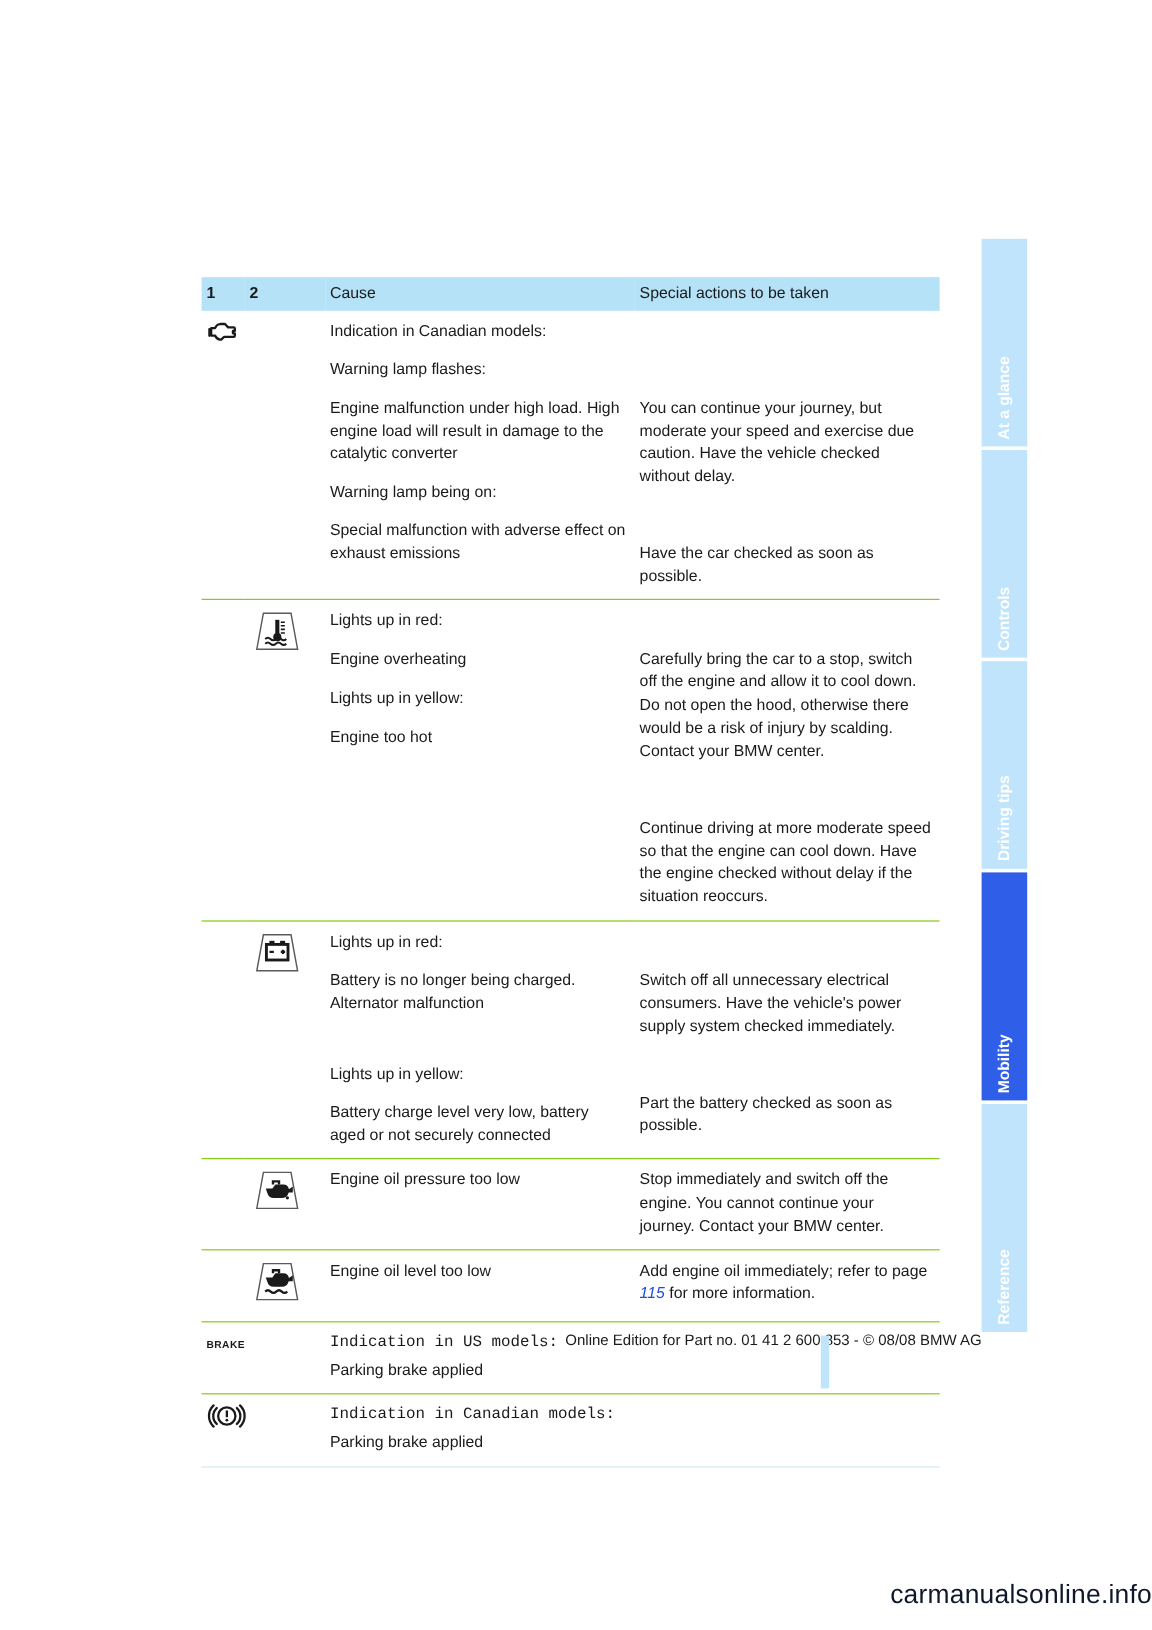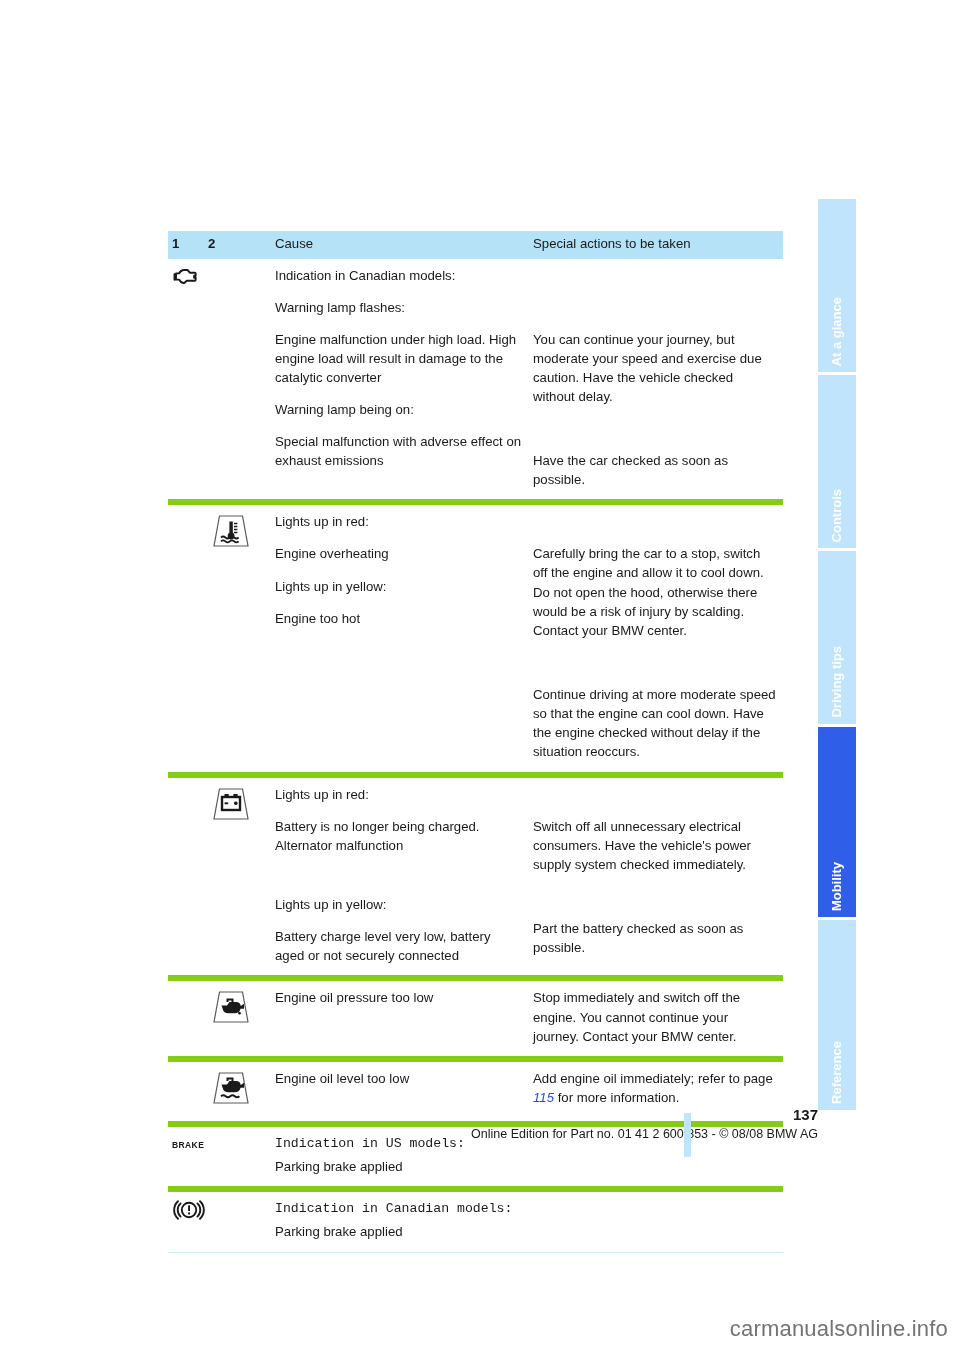--- a/index.html
+++ b/index.html
@@ -79,21 +79,21 @@
     padding: 5px 4px 6px 4px;
     vertical-align: bottom;
     line-height: 1.25;
   }
   thead th.num { font-weight: bold; }
 
   tbody td {
     vertical-align: top;
     padding: 7px 6px 10px 4px;
     line-height: 1.45;
-    border-top: 6px solid #84cc16;
+    border-top: 1px solid #84cc16;
   }
   tbody tr.first td { border-top: none; }
   td.icon-cell { padding-top: 8px; }
   .blk { margin-bottom: 13px; }
   .blk:last-child { margin-bottom: 0; }
   .tight { margin-bottom: 4px; font-family: Liberation Mono, monospace; }
   .pref { color: #1d4ed8; font-style: italic; }
 
   
   .ico { display: block; }
@@ -132,24 +132,23 @@
     top: 1113px;
     width: 7px;
     height: 44px;
     background: #bfe4fb;
   }
   #watermark {
     position: absolute;
     left: 0; top: 1316px;
     width: 960px;
     text-align: right;
-    padding-right: 12px;
     box-sizing: border-box;
     font-size: 22px;
-    color: #737373;
+    color: #0f172a;
     letter-spacing: .2px;
   }
 </style>
 </head>
 <body>
 
 <div id="tab-rail">
   <div class="tab" style="flex:0 0 173px;">
     <div class="tab-label-wrap">
       <span class="vtext">At a glance</span>
@@ -346,17 +345,16 @@
         </td>
         <td></td>
       </tr>
 
     </tbody>
   </table>
   <div style="border-top:1px solid #cfe9f8;"></div>
 </div>
 
 <div id="footer">
-  <div id="page-num">137</div>
   <div id="edition">Online Edition for Part no. 01 41 2 600 853 - © 08/08 BMW AG</div>
 </div>
 <div id="page-marker"></div>
 <div id="watermark">carmanualsonline.info</div>
 
 </body></html>

